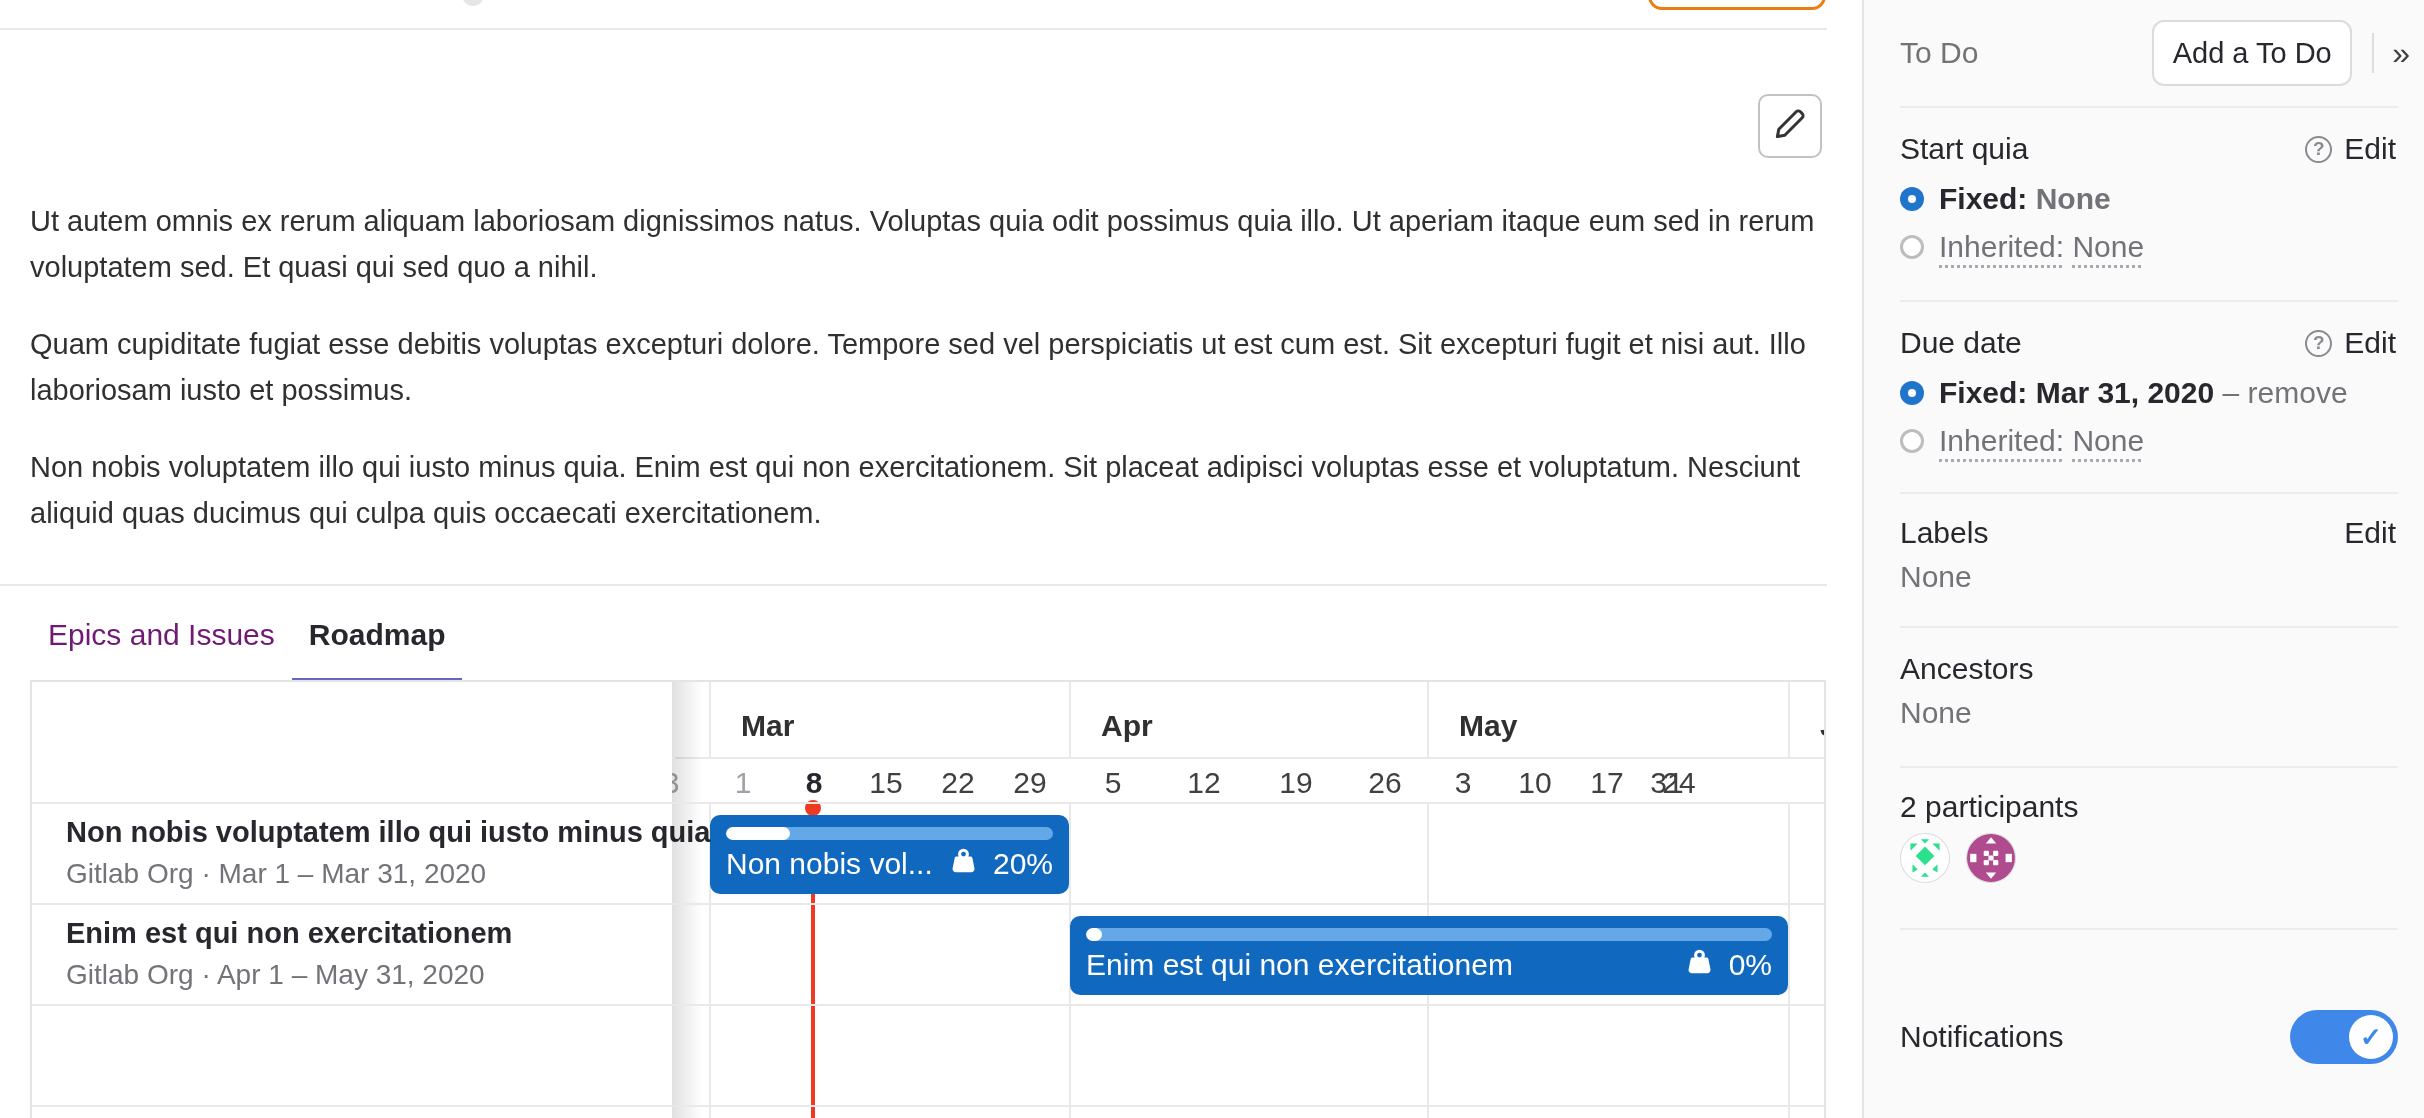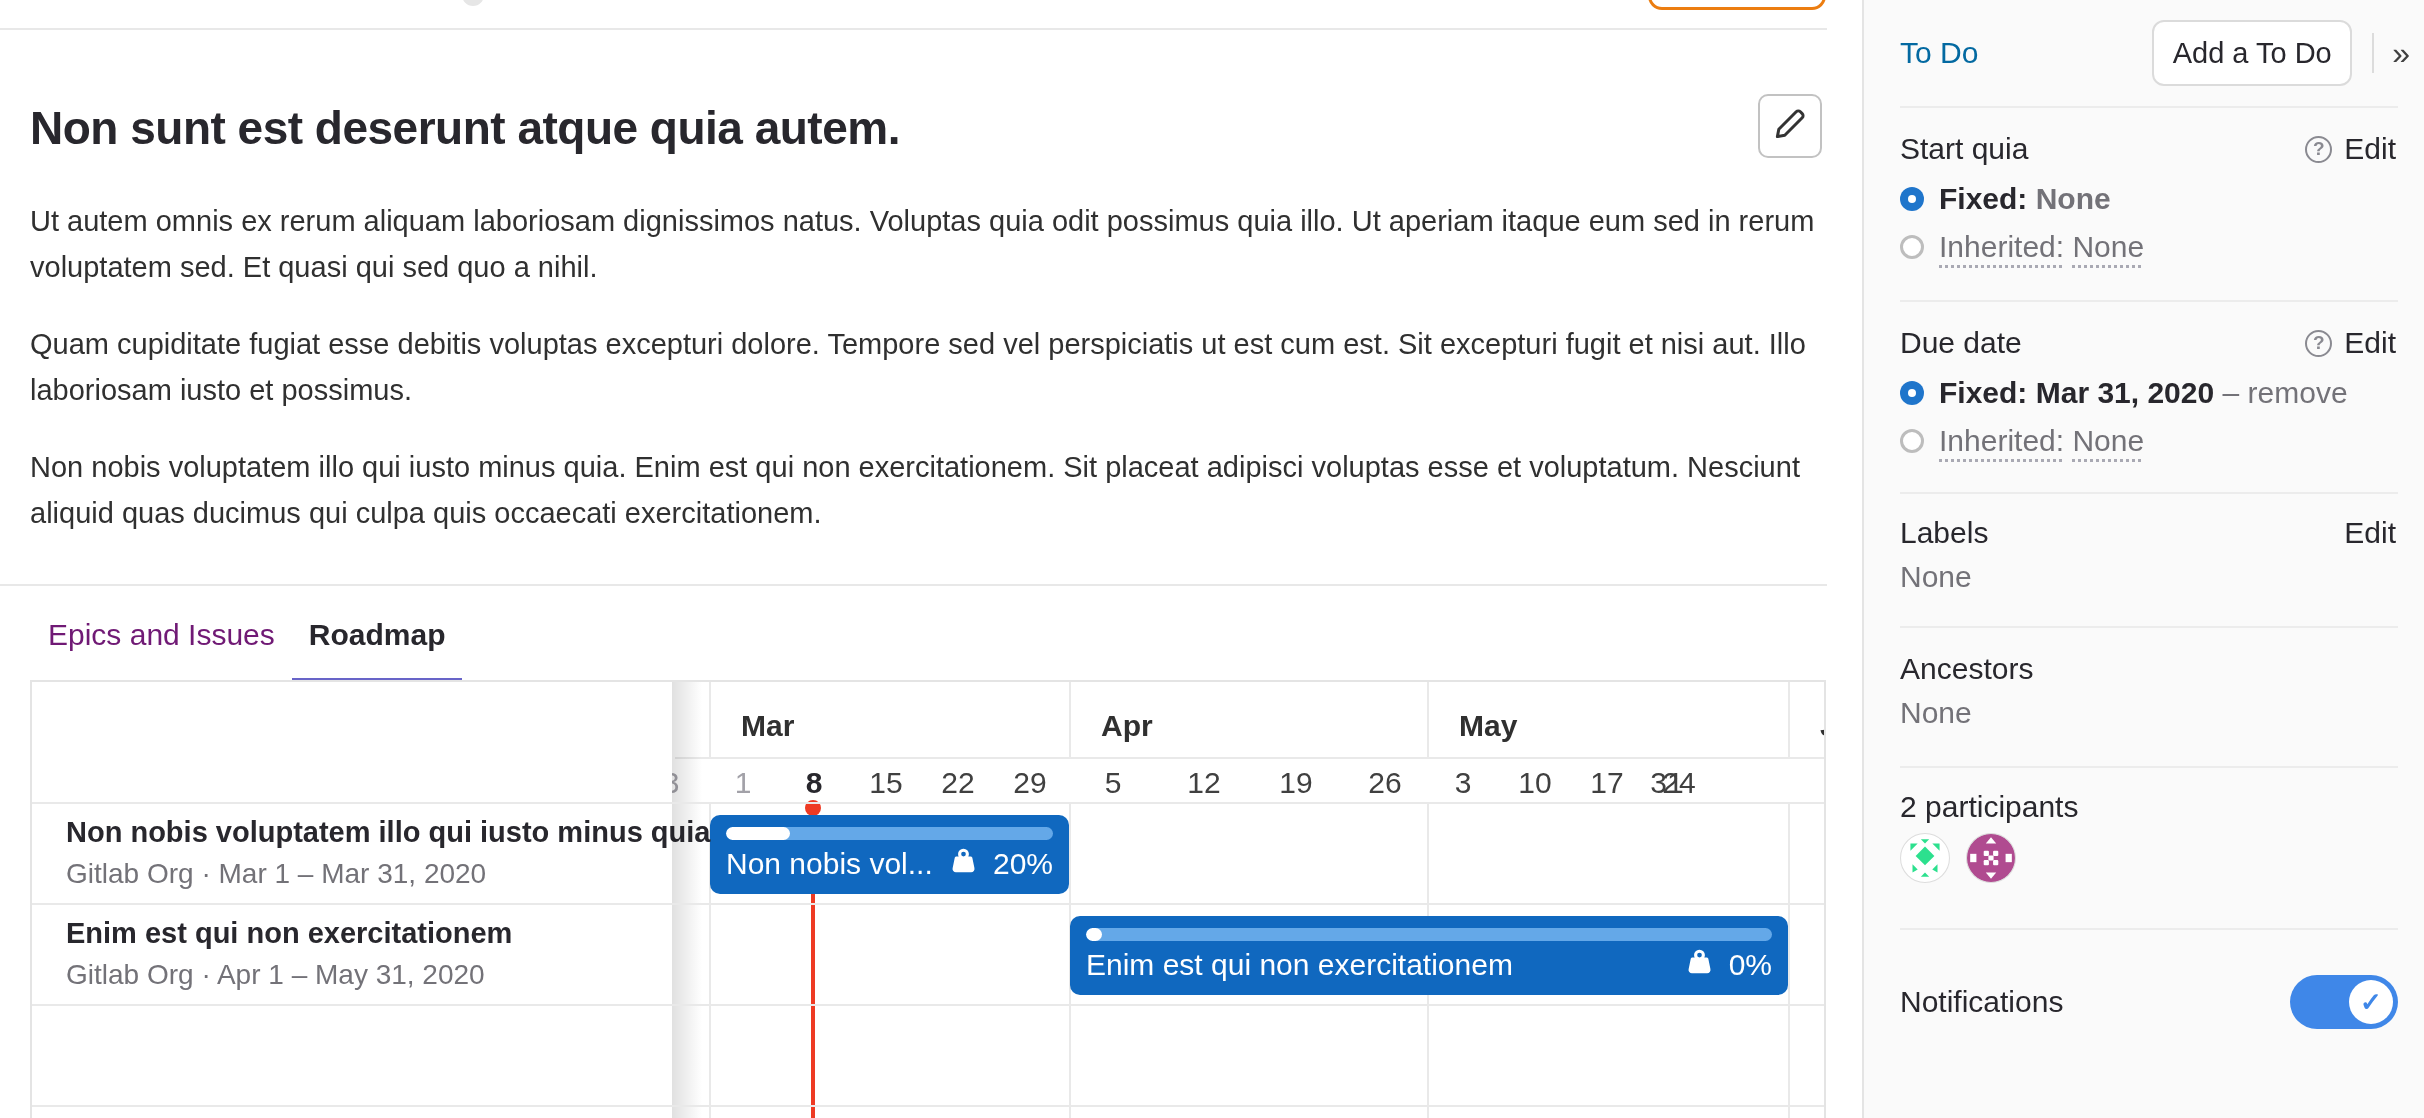--- a/index.html
+++ b/index.html
@@ -43,21 +43,21 @@
   .epics-shadow { position:absolute; left:640px; top:0; width:30px; height:438px; z-index:5; background:linear-gradient(to right, rgba(0,0,0,0.12), rgba(0,0,0,0)); }
   .epic-row { position:absolute; left:0; width:640px; height:101px; display:flex; flex-direction:column; justify-content:center; gap:9px; padding-left:34px; }
   .epic-row .t { font-size:29px; font-weight:700; color:#28272d; white-space:nowrap; }
   .epic-row .m { font-size:28px; color:#737278; white-space:nowrap; }
   .rm-divider { position:absolute; left:0; right:0; height:2px; background:#e9e9e9; z-index:6; }
 
   
   .sidebar { position:absolute; left:1862px; top:0; width:562px; height:1118px; background:#fafafa; border-left:2px solid #e4e4e4; font-size:30px; }
   .sb-divider { position:absolute; left:36px; right:26px; height:2px; background:#ececec; }
   .todo-row { position:absolute; left:36px; right:8px; top:20px; height:66px; display:flex; align-items:center; }
-  .todo-label { color:#0369a1; }
+  .todo-label { color:#737373; }
   .add-todo-btn { margin-left:auto; width:200px; height:66px; background:#fff; border:2px solid #dbdbdb; border-radius:12px; font-size:29px; color:#28272d; display:flex; align-items:center; justify-content:center; cursor:pointer; font-family:inherit; }
   .todo-vdiv { width:2px; height:40px; background:#dcdcdc; margin:0 18px 0 20px; }
   .collapse-btn { font-size:32px; color:#404040; cursor:pointer; line-height:1; padding-right:6px; }
   .sb-head { position:absolute; left:36px; right:28px; display:flex; align-items:center; color:#28272d; }
   .sb-head .right { margin-left:auto; display:flex; align-items:center; gap:12px; }
   .help-icon { width:27px; height:27px; border:2px solid #8a8a91; border-radius:50%; color:#8a8a91; font-size:19px; font-weight:700; display:flex; align-items:center; justify-content:center; }
   .edit-link { color:#28272d; cursor:pointer; }
   .sb-value { position:absolute; left:36px; color:#737278; }
   .radio-row { position:absolute; left:36px; display:flex; align-items:center; gap:15px; }
   .radio { width:24px; height:24px; border-radius:50%; flex:none; }
@@ -79,21 +79,20 @@
 <body>
 
 <div class="screen">
 
   <div class="main">
 
     <div class="top-avatar-partial"></div>
     <div class="top-orange-btn"></div>
     <div class="hairline" style="left:0; top:28px; width:1827px;"></div>
 
-    <h1 class="page-title">Non sunt est deserunt atque quia autem.</h1>
 
     <div class="edit-btn">
       <span>
         <svg width="32" height="32" viewBox="0 0 16 16">
             <path fill="none" stroke="#333" stroke-width="1.5" stroke-linejoin="round" d="M11.1 1.9a1.5 1.5 0 0 1 2.1 0l.9.9a1.5 1.5 0 0 1 0 2.1L5.4 13.6 1.7 14.3l.7-3.7z"></path>
           </svg>
       </span>
     </div>
 
     <div class="description">
@@ -294,20 +293,20 @@
               <rect x="17" y="26" width="5" height="5" rx="1"></rect>
               <rect x="26" y="26" width="5" height="5" rx="1"></rect>
               <rect x="21.5" y="21.5" width="5" height="5" rx="1"></rect>
             </g>
           </svg>
       </span>
     </div>
 
     <div class="sb-divider" style="top:928px;"></div>
 
-    <div class="notif-row" style="top:975px;text-align:right;">
+    <div class="notif-row" style="top:1010px;text-align:right;">
       <span>Notifications</span>
       <span class="toggle">
         <span class="knob">✓</span>
       </span>
     </div>
   </div>
 </div>
 
 </body></html>

